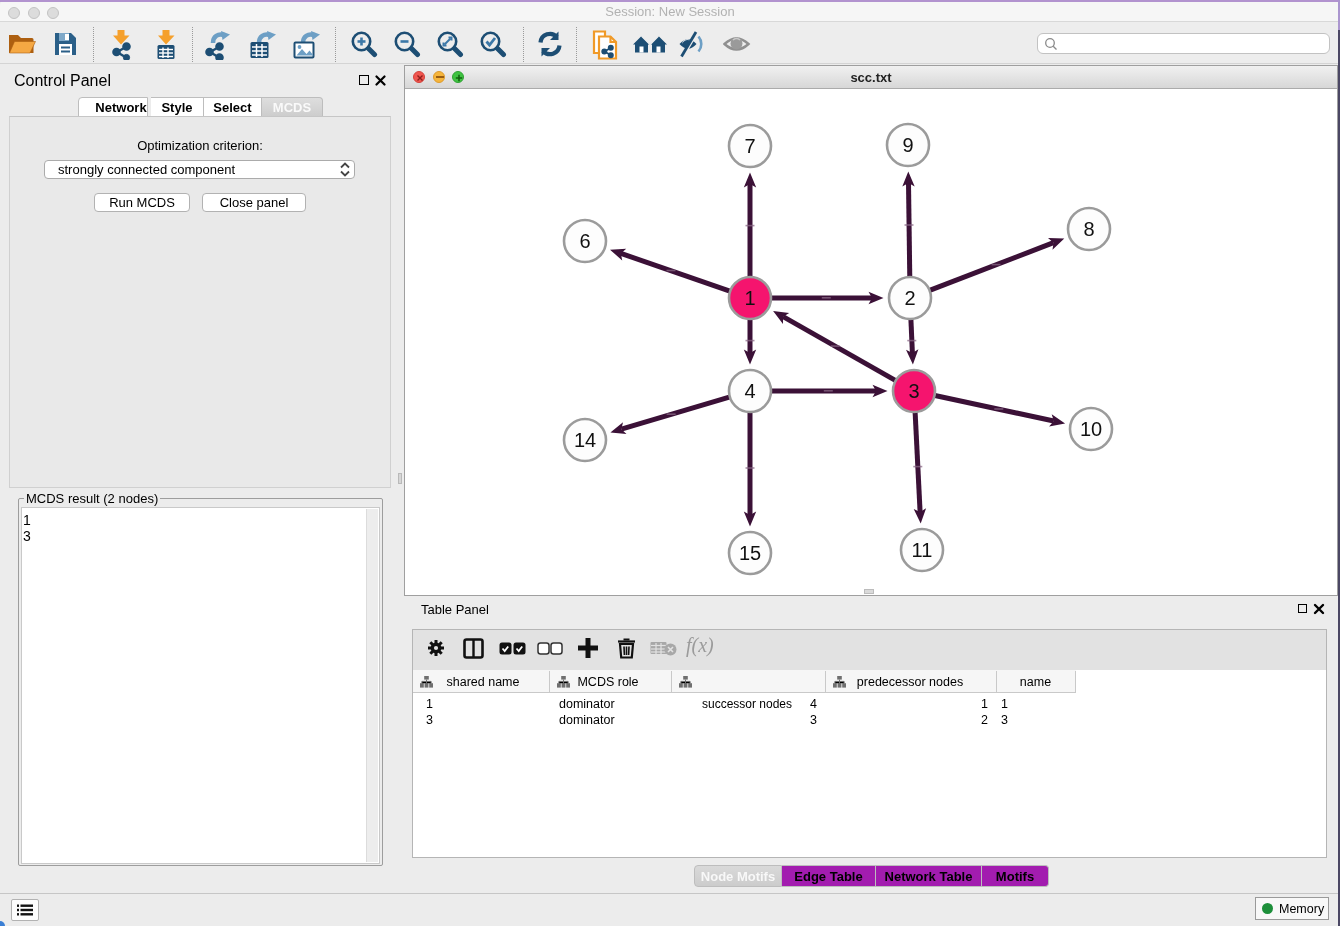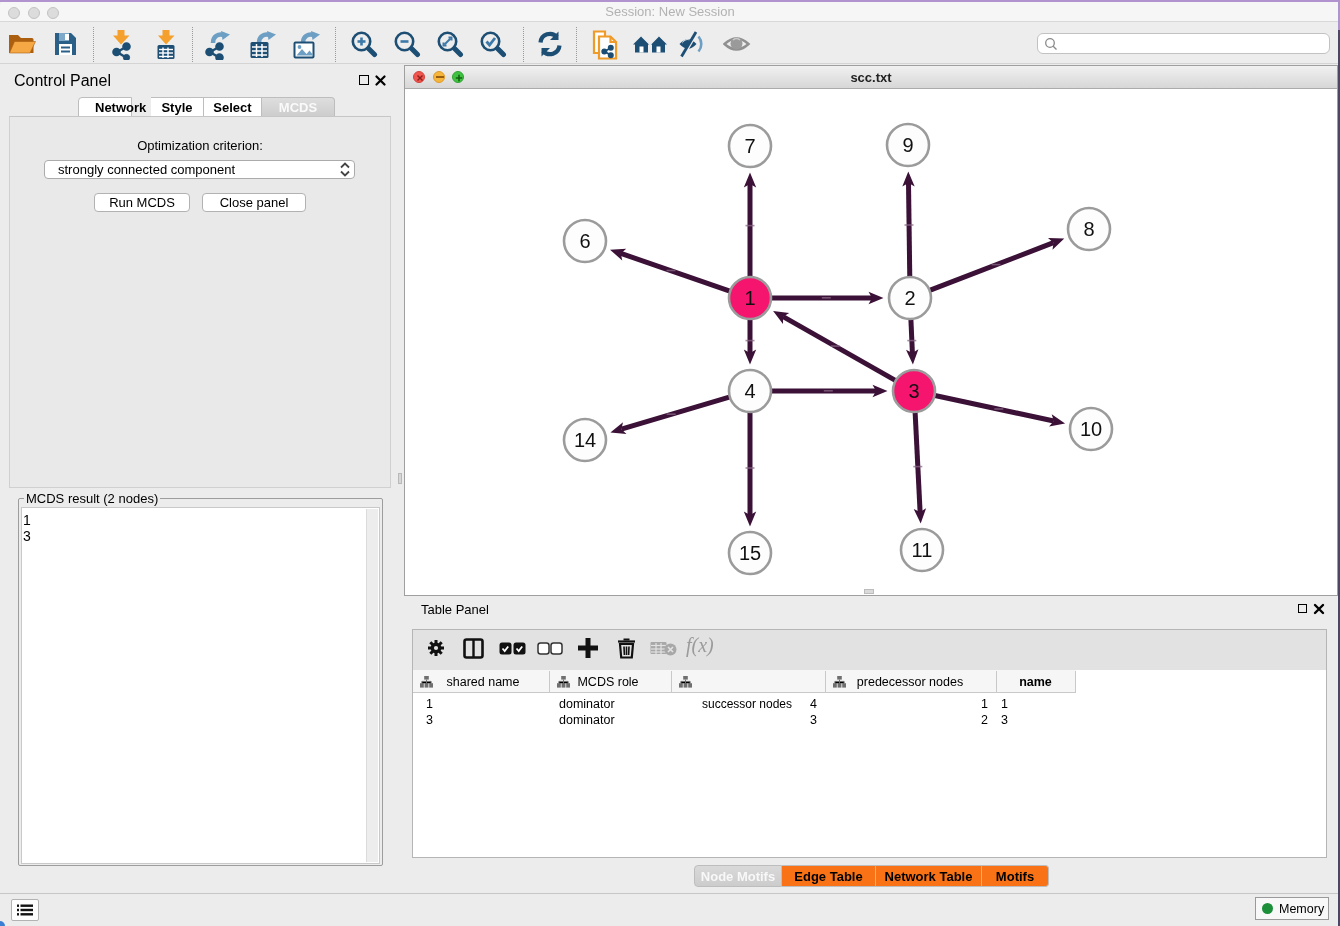--- a/index.html
+++ b/index.html
@@ -3,21 +3,21 @@
 <meta charset="utf-8">
 <style>
 * { margin:0; padding:0; box-sizing:border-box; }
 html,body { width:1340px; height:926px; overflow:hidden; }
 body { font-family:"Liberation Sans", sans-serif; background:#ececec; position:relative; }
 .abs { position:absolute; }
 .ic { position:absolute; top:30px; }
 .sep { position:absolute; top:27px; height:35px; width:0; border-left:1px dotted #9a9a9a; }
 .tabtop { position:absolute; top:97px; height:20px; background:#fff; border:1px solid #bdbdbd; color:#000; font-size:13px; font-weight:bold; text-align:center; line-height:19px; }
 .btn { position:absolute; background:#fff; border:1px solid #b2b2b2; border-radius:4px; font-size:13px; color:#000; text-align:center; }
-.btab { position:absolute; top:865px; height:22px; background:#f97316; border:1px solid #bdbdbd; font-size:13px; font-weight:bold; color:#000; text-align:center; line-height:21px; }
+.btab { position:absolute; top:865px; height:22px; background:#a21caf; border:1px solid #bdbdbd; font-size:13px; font-weight:bold; color:#000; text-align:center; line-height:21px; }
 </style>
 </head>
 <body>
 
 <div class="abs" style="left:0;top:0;width:1340px;height:22px;background:#f6f6f6;border-bottom:1px solid #d8d8d8;border-radius:5px 5px 0 0;"></div>
 <div class="abs" style="left:0;top:0;width:1340px;height:2px;background:#b293cf;"></div>
 <div class="abs" style="left:8px;top:7px;width:12px;height:12px;border-radius:50%;background:#dcdcdc;border:1px solid #c3c3c3;"></div>
 <div class="abs" style="left:28px;top:7px;width:12px;height:12px;border-radius:50%;background:#dcdcdc;border:1px solid #c3c3c3;"></div>
 <div class="abs" style="left:47px;top:7px;width:12px;height:12px;border-radius:50%;background:#dcdcdc;border:1px solid #c3c3c3;"></div>
 <div class="abs" style="left:0;top:4px;width:1324px;text-align:center;font-size:13px;color:#b2b2b2;padding-left:16px;">Session: New Session</div>
@@ -161,24 +161,24 @@
  <line x1="9.2" y1="9.2" x2="12.5" y2="12.5" stroke="#8a8a8a" stroke-width="1.3"></line>
 </svg>
 
 <div class="abs" style="left:0;top:64px;width:395px;height:829px;background:#ececec;"></div>
 <div class="abs" style="left:14px;top:72px;font-size:16px;color:#000;">Control Panel</div>
 <div class="abs" style="left:359px;top:75px;width:10px;height:10px;border:1.6px solid #000;"></div>
 <svg class="abs" style="left:375px;top:75px;" width="11" height="11" viewBox="0 0 11 11">
  <path d="M1.5,1.5 L9.5,9.5 M9.5,1.5 L1.5,9.5" stroke="#000" stroke-width="2.2" stroke-linecap="round"></path>
 </svg>
 
-<div class="tabtop" style="left:78px;width:54px;border-radius:4px 0 0 0;padding-left:16px;">Network</div>
+<div class="tabtop" style="left:78px;width:70px;border-radius:4px 0 0 0;padding-left:16px;">Network</div>
 <div class="tabtop" style="left:151px;width:53px;border-left:none;">Style</div>
 <div class="tabtop" style="left:204px;width:58px;border-left:none;">Select</div>
-<div class="tabtop" style="left:262px;width:73px;border-left:none;border-radius:0 4px 0 0;background:linear-gradient(#dedede,#cdcdcd);color:#fafafa;">MCDS</div>
+<div class="tabtop" style="left:262px;width:61px;border-left:none;border-radius:0 4px 0 0;background:linear-gradient(#dedede,#cdcdcd);color:#fafafa;">MCDS</div>
 
 <div class="abs" style="left:9px;top:116px;width:382px;height:372px;background:#e9e9e9;border:1px solid #d0d0d0;border-top:1px solid #c6c6c6;"></div>
 <div class="abs" style="left:0px;top:138px;width:400px;text-align:center;font-size:13px;color:#000;">Optimization criterion:</div>
 <div class="abs" style="left:44px;top:160px;width:311px;height:19px;background:#fff;border:1px solid #ababab;border-radius:4px;font-size:13px;color:#000;line-height:17px;padding-left:13px;">strongly connected component</div>
 <svg class="abs" style="left:339px;top:162px;" width="12" height="15" viewBox="0 0 12 15">
  <path d="M2,5.5 L6,1.5 10,5.5" fill="none" stroke="#444" stroke-width="1.8"></path>
  <path d="M2,9.5 L6,13.5 10,9.5" fill="none" stroke="#444" stroke-width="1.8"></path>
 </svg>
 <div class="btn" style="left:94px;top:193px;width:96px;height:19px;line-height:17px;">Run MCDS</div>
 <div class="btn" style="left:202px;top:193px;width:104px;height:19px;line-height:17px;">Close panel</div>
@@ -379,21 +379,21 @@
       <rect x="4.2" y="0" width="4.6" height="3.6"></rect>
       <rect x="0" y="7.2" width="3.8" height="4.4"></rect>
       <rect x="4.6" y="7.2" width="3.8" height="4.4"></rect>
       <rect x="9.2" y="7.2" width="3.8" height="4.4"></rect>
     </g>
     <g stroke="#6f6f6f" stroke-width="1">
       <path d="M6.5,3.6 V5.4 M1.9,7.2 V5.4 H11.1 V7.2 M6.5,5.4 V7.2"></path>
     </g>
   </svg>
 <div class="abs" style="left:848px;top:675px;width:124px;text-align:center;font-size:12.5px;color:#000;">predecessor nodes</div>
-<div class="abs" style="left:996px;top:675px;width:79px;text-align:center;font-size:12.5px;color:#000;font-weight:bold;">name</div>
+<div class="abs" style="left:996px;top:675px;width:79px;text-align:center;font-size:12.5px;color:#000;">name</div>
 
 <div class="abs" style="left:426px;top:697px;font-size:12.5px;color:#000;">1</div>
 <div class="abs" style="left:559px;top:697px;font-size:12.5px;color:#000;">dominator</div>
 <div class="abs" style="left:671px;top:697px;width:146px;text-align:right;font-size:12.5px;color:#000;">4</div>
 <div class="abs" style="left:825px;top:697px;width:163px;text-align:right;font-size:12.5px;color:#000;">1</div>
 <div class="abs" style="left:1001px;top:697px;font-size:12.5px;color:#000;">1</div>
 <div class="abs" style="left:426px;top:713px;font-size:12.5px;color:#000;">3</div>
 <div class="abs" style="left:559px;top:713px;font-size:12.5px;color:#000;">dominator</div>
 <div class="abs" style="left:671px;top:713px;width:146px;text-align:right;font-size:12.5px;color:#000;">3</div>
 <div class="abs" style="left:825px;top:713px;width:163px;text-align:right;font-size:12.5px;color:#000;">2</div>

